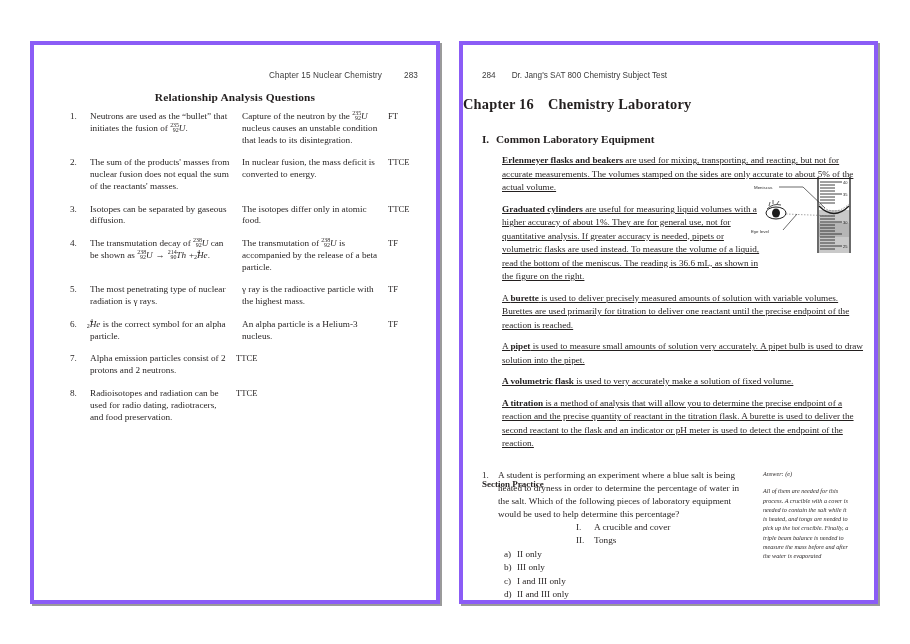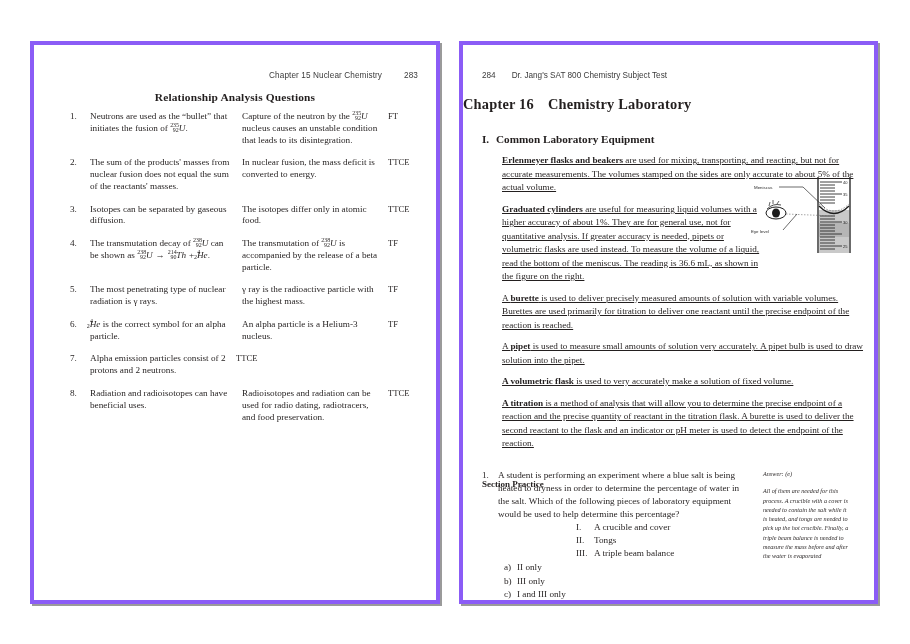--- a/index.html
+++ b/index.html
@@ -284,21 +284,20 @@
       </div>
 
       <div class="ra-row">
         <div class="ra-num">7.</div>
         <div class="ra-reason">Alpha emission particles consist of 2 protons and 2 neutrons.</div>
         <div class="ra-code">TTCE</div>
       </div>
 
       <div class="ra-row">
         <div class="ra-num">8.</div>
-        <div class="ra-assert">Radiation and radioisotopes can have beneficial uses.</div>
         <div class="ra-reason">Radioisotopes and radiation can be used for radio dating, radiotracers, and food preservation.</div>
         <div class="ra-code">TTCE</div>
       </div>
 
     </div>
   </div>
 
   <div class="page page-right">
 
     <div class="running-head-right">
@@ -337,24 +336,20 @@
         <div class="q-text">A student is performing an experiment where a blue salt is being heated to dryness in order to determine the percentage of water in the salt.  Which of the following pieces of laboratory equipment would be used to help determine this percentage?</div>
       </div>
       <ul class="roman-list">
         <li>
             <span class="rl-num">I.</span>
             <span>A crucible and cover</span>
           </li>
         <li>
             <span class="rl-num">II.</span>
             <span>Tongs</span>
-          </li>
-        <li>
-            <span class="rl-num">III.</span>
-            <span>A triple beam balance</span>
           </li>
       </ul>
       <ul class="choice-list">
         <li>
             <span class="cl-key">a)</span>
             <span>II only</span>
           </li>
         <li>
             <span class="cl-key">b)</span>
             <span>III only</span>

